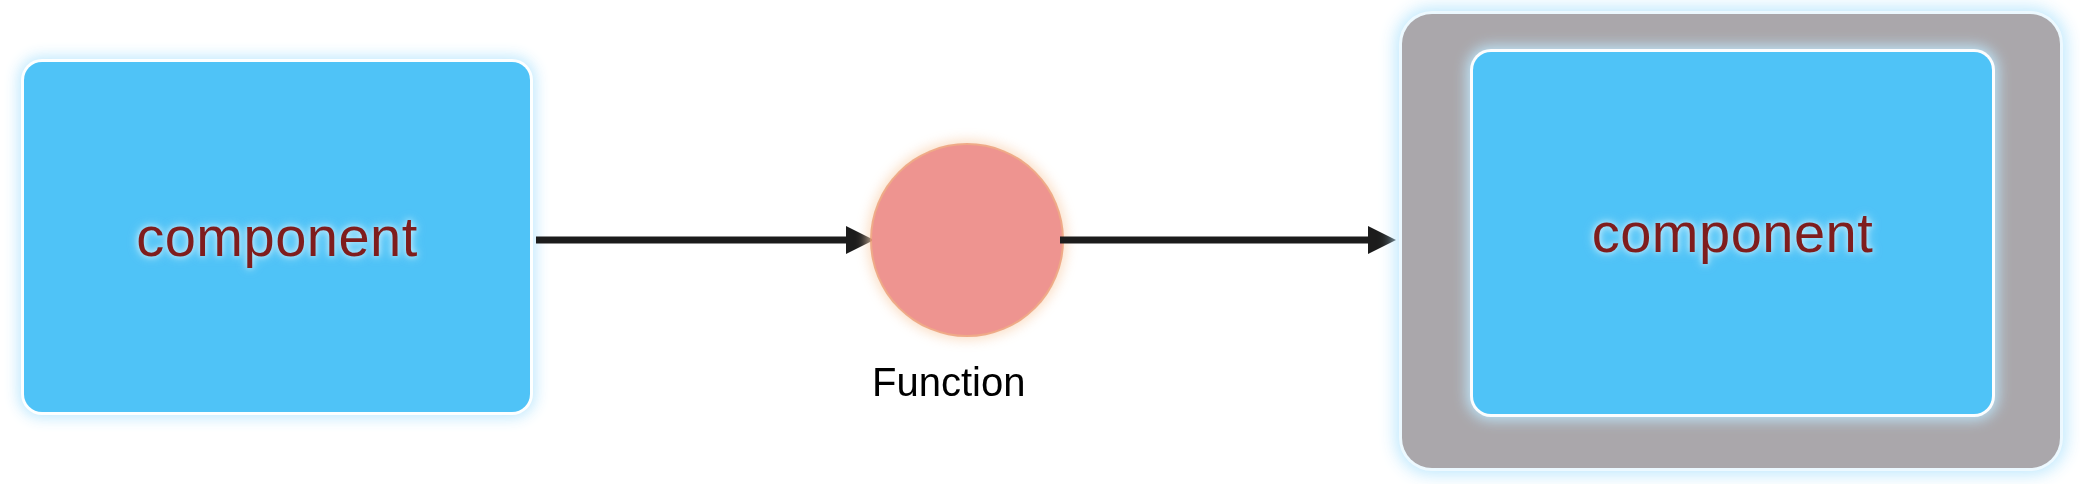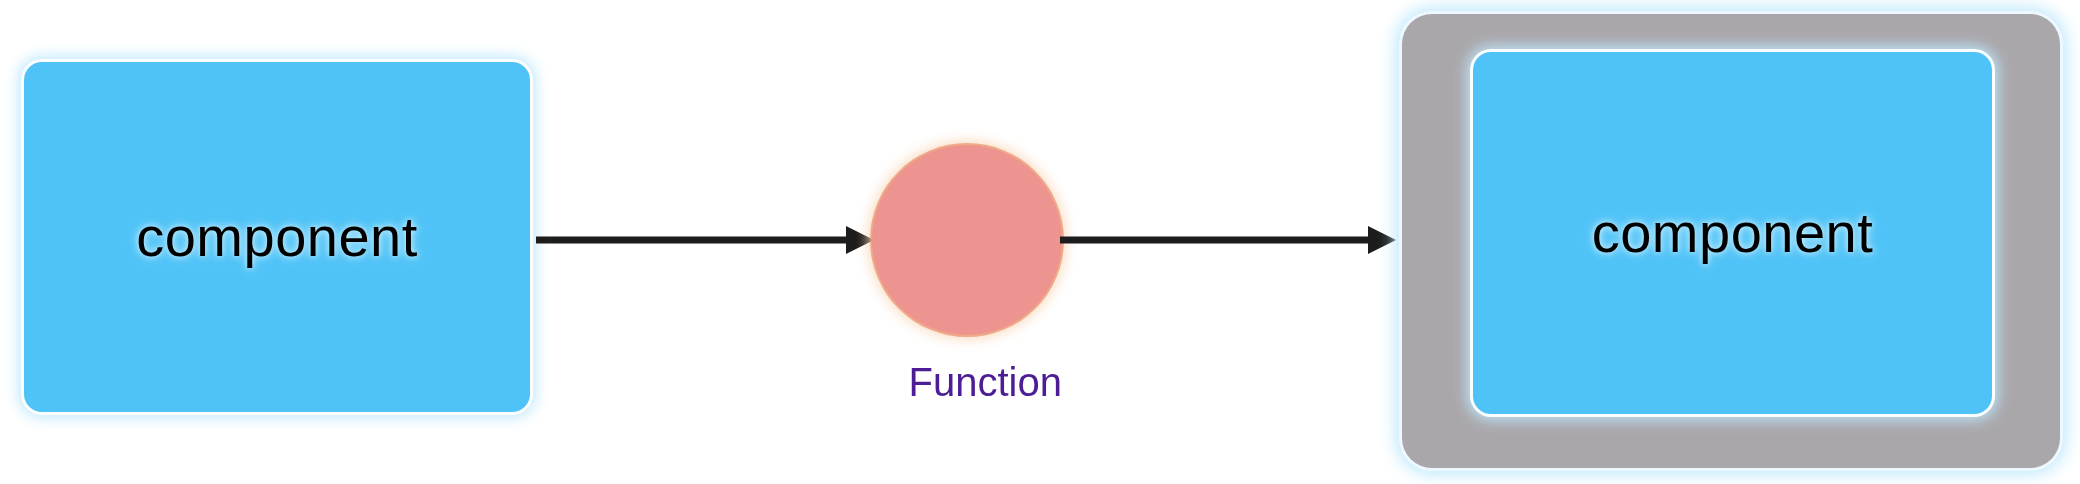--- a/index.html
+++ b/index.html
@@ -29,21 +29,21 @@
   }
 
   .box-blue {
     background: #4FC3F7;
     border-radius: 18px;
     box-shadow: 0 0 0 3px rgba(255,255,255,0.95),
                 0 0 14px 6px rgba(190,232,253,0.95);
   }
 
   .box-label {
-    color: #000000;
+    color: #7f1d1d;
     font-size: 56px;
     line-height: 1;
     font-weight: 400;
     letter-spacing: 0.5px;
     text-shadow: 0 0 6px rgba(220,245,255,0.95),
                  0 0 12px rgba(200,240,255,0.7);
     white-space: nowrap;
     user-select: none;
   }
 
@@ -88,22 +88,22 @@
     box-shadow: 0 0 0 2px rgba(235,150,110,0.75),
                 0 0 12px 5px rgba(250,215,185,0.8);
     box-sizing: border-box;
   }
 
   #function-label {
     position: absolute;
     left: 872px;
     top: 362px;
     width: 190px;
-    text-align: right;
-    color: #4c1d95;
+    text-align: left;
+    color: #000000;
     font-size: 40px;
     line-height: 1;
     white-space: nowrap;
     user-select: none;
   }
 
   
   .arrow {
     position: absolute;
     height: 40px;

